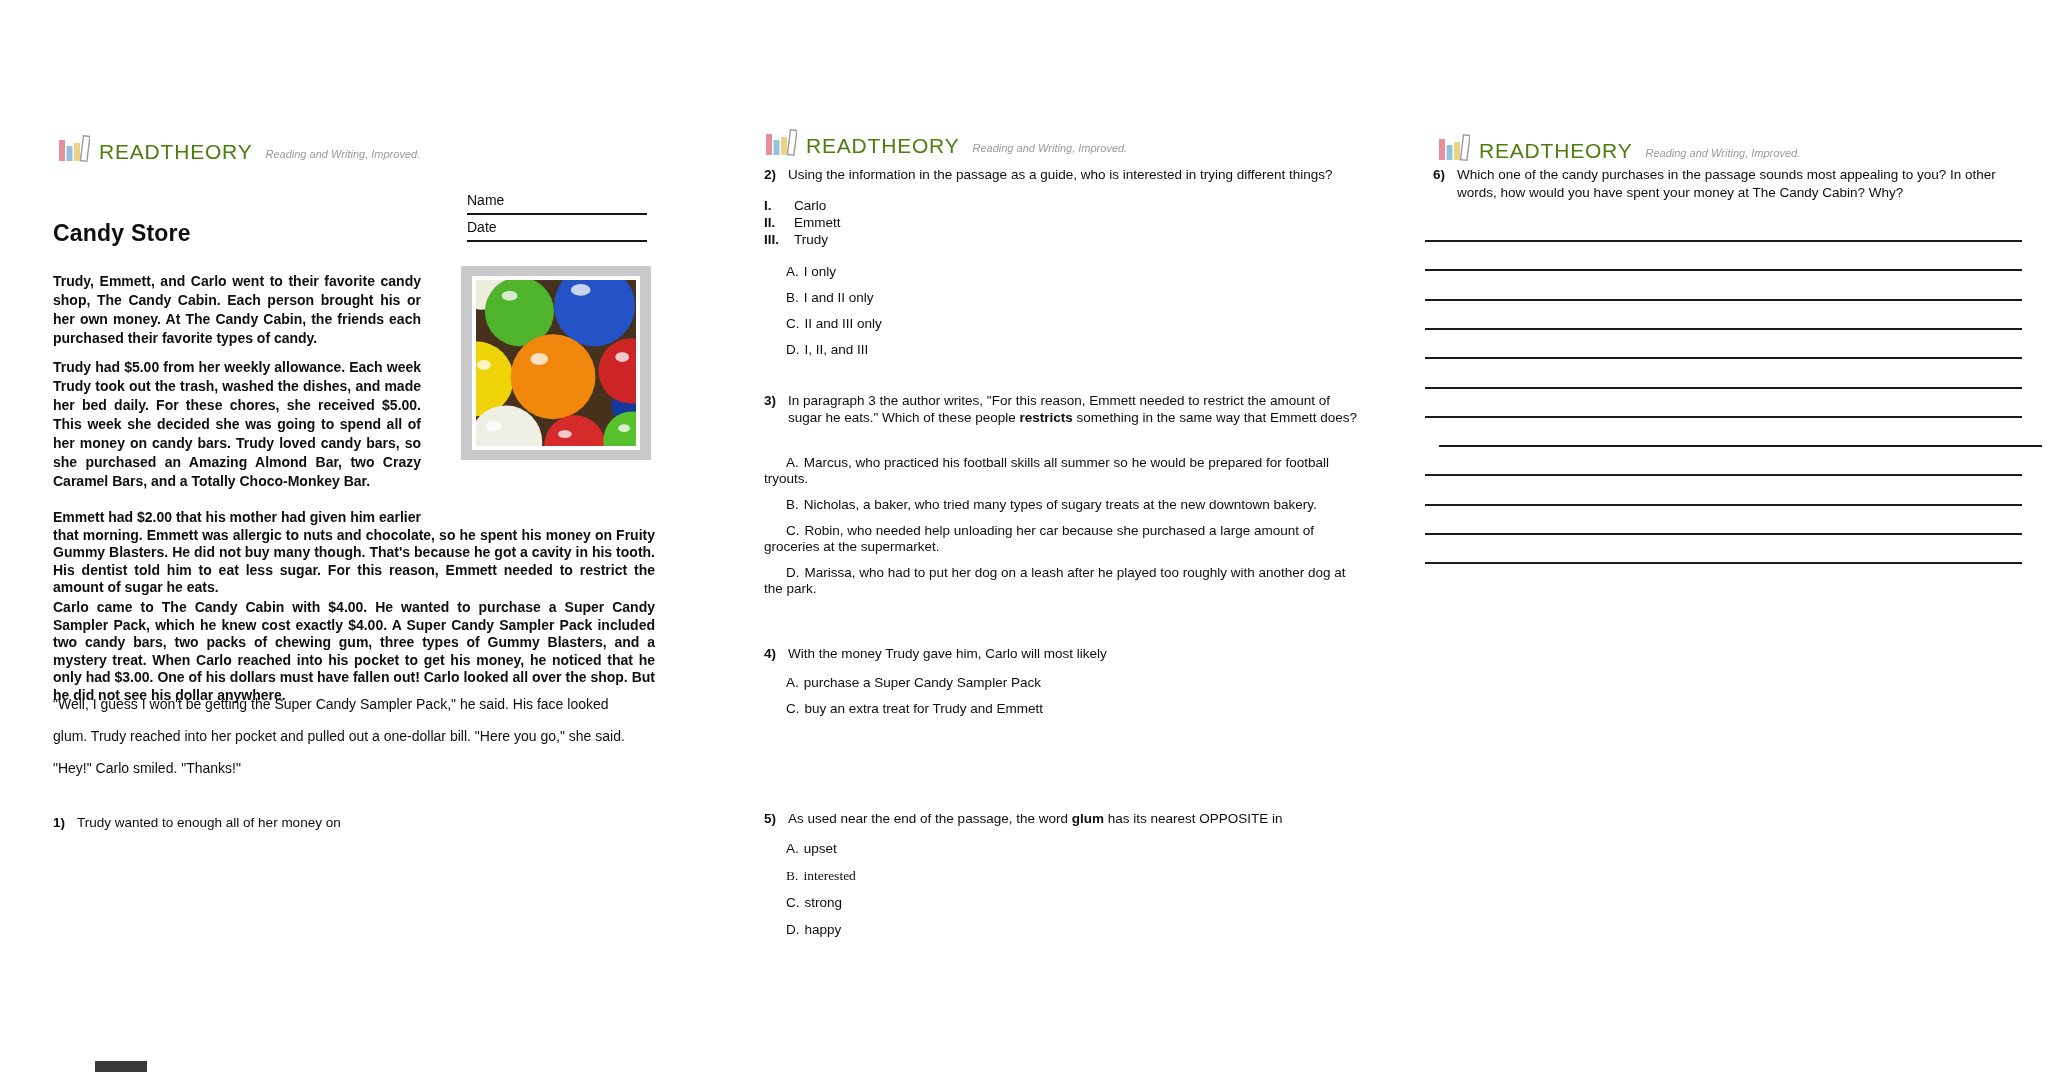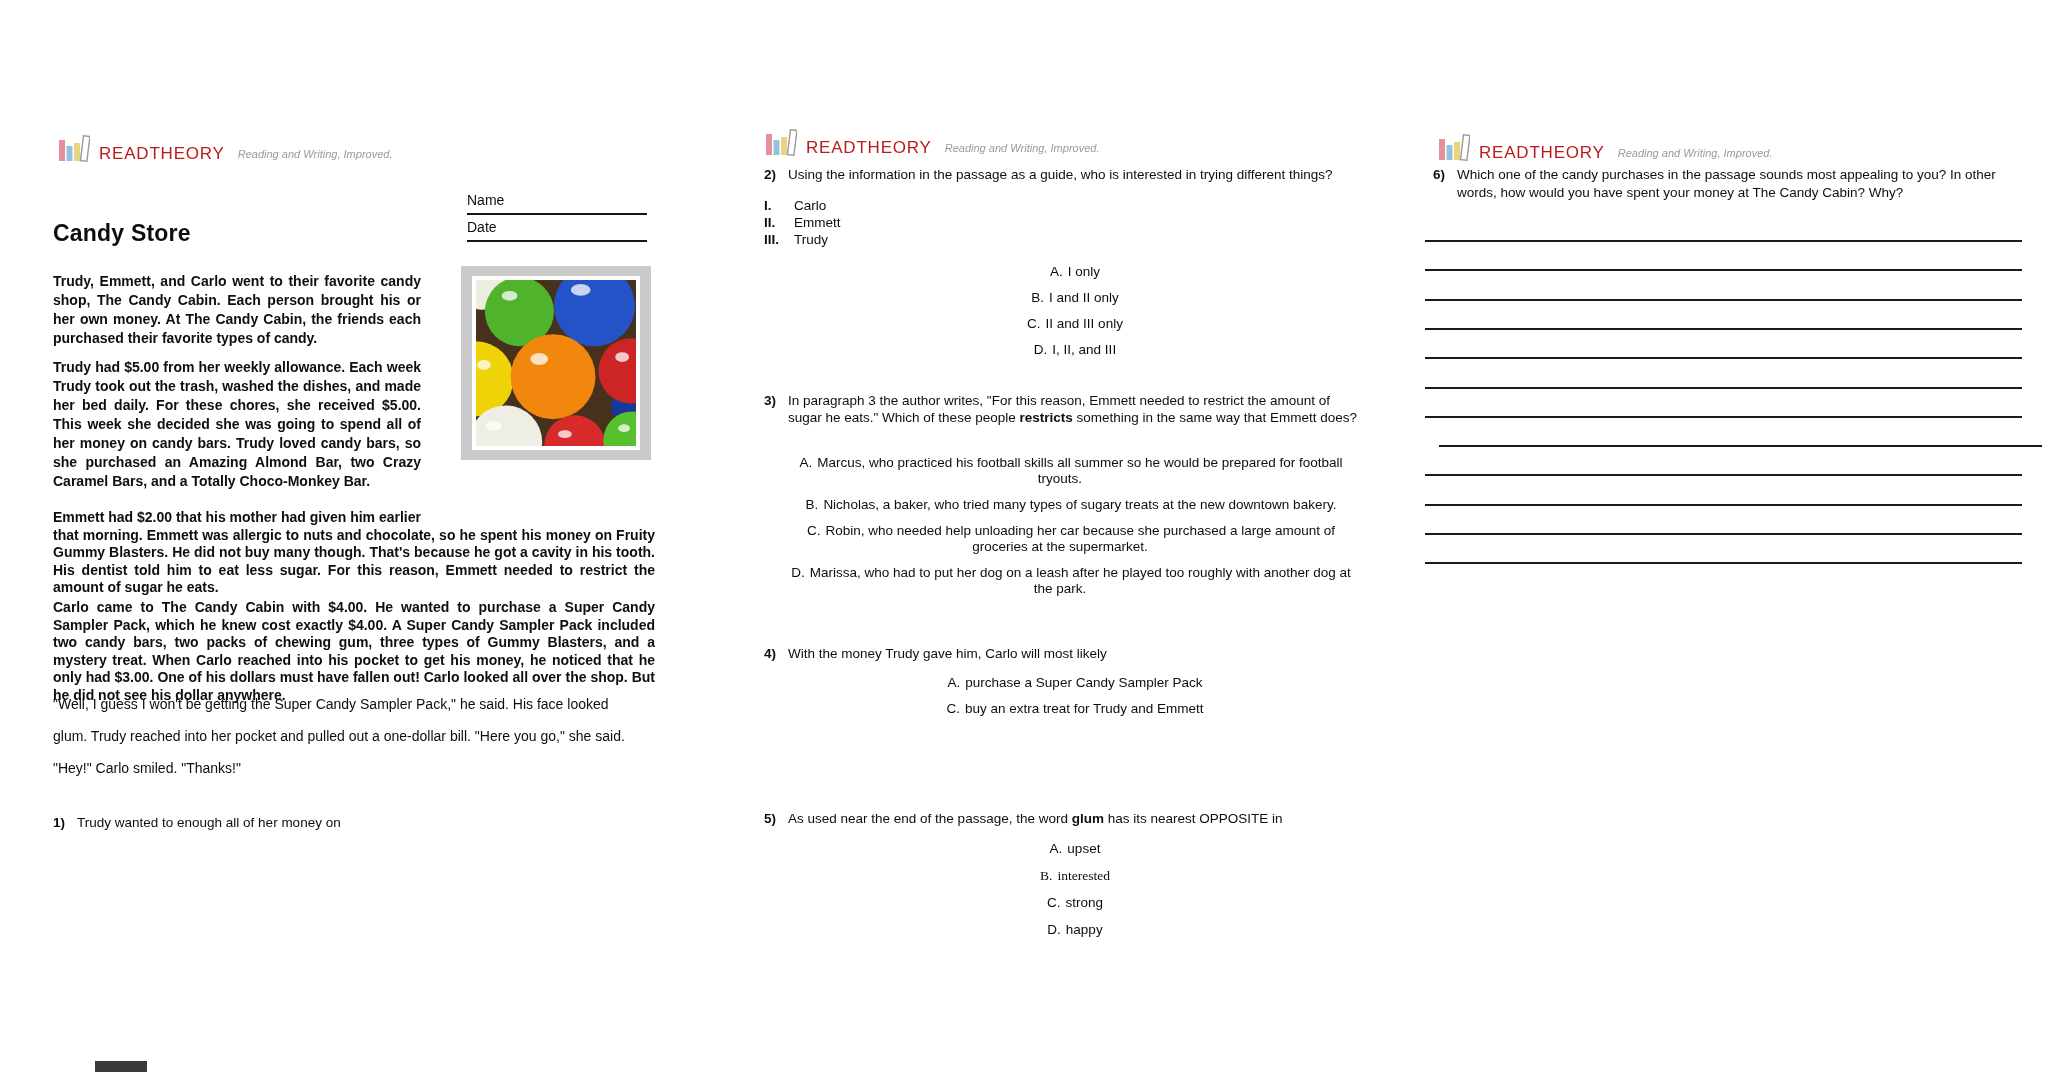--- a/index.html
+++ b/index.html
@@ -9,21 +9,21 @@
     font-family:"Liberation Sans", sans-serif;
   }
   .page{position:absolute;top:0;}
   #page1{left:53px;width:602px;height:1072px;}
   #page2{left:764px;width:622px;height:1072px;}
   #page3{left:1425px;width:612px;height:1072px;}
 
   
   .brand{position:absolute;display:flex;align-items:flex-end;gap:9px;white-space:nowrap;}
   .brand-icon{flex:0 0 auto;}
-  .brand-name{font-size:17px;color:#b91c1c;letter-spacing:.8px;line-height:1;padding-bottom:1px;text-align:right;}
+  .brand-name{font-size:21px;color:#4d7c0f;letter-spacing:.8px;line-height:1;padding-bottom:1px;text-align:right;}
   .brand-tag{font-size:11px;font-style:italic;color:#9a9a9a;padding-bottom:3px;padding-left:4px;}
 
   
   .nd{position:absolute;left:414px;top:192px;width:180px;}
   .nd-row{border-bottom:2px solid #161616;font-size:14px;height:21px;margin-bottom:4px;}
 
   .title{position:absolute;top:220px;left:0;font-size:23px;font-weight:bold;letter-spacing:.2px;}
 
   
   .passage{position:absolute;top:272px;left:0;width:602px;height:540px;}
@@ -43,21 +43,21 @@
   .qnum{font-weight:bold;flex:0 0 24px;}
   .qtext{flex:1;}
   .qline{display:block;}
   .boldword{font-weight:bold;}
 
   .romans{position:absolute;left:0;font-size:13.5px;}
   .roman{display:flex;line-height:17px;}
   .rnum{font-weight:bold;flex:0 0 30px;}
 
   .opts{position:absolute;left:0;font-size:13.5px;width:600px;}
-  .opt{line-height:16px;margin-bottom:10px;text-indent:22px;text-align:center;}
+  .opt{line-height:16px;margin-bottom:10px;text-indent:22px;}
   .opt-letter{margin-right:5px;}
 
   
   .answer-line{position:absolute;left:0;width:597px;height:0;border-top:2px solid #1b1b1b;}
 
   .page-peek{position:absolute;left:95px;top:1061px;width:52px;height:11px;background:#3a3a3a;}
 </style>
 </head>
 <body>
 

